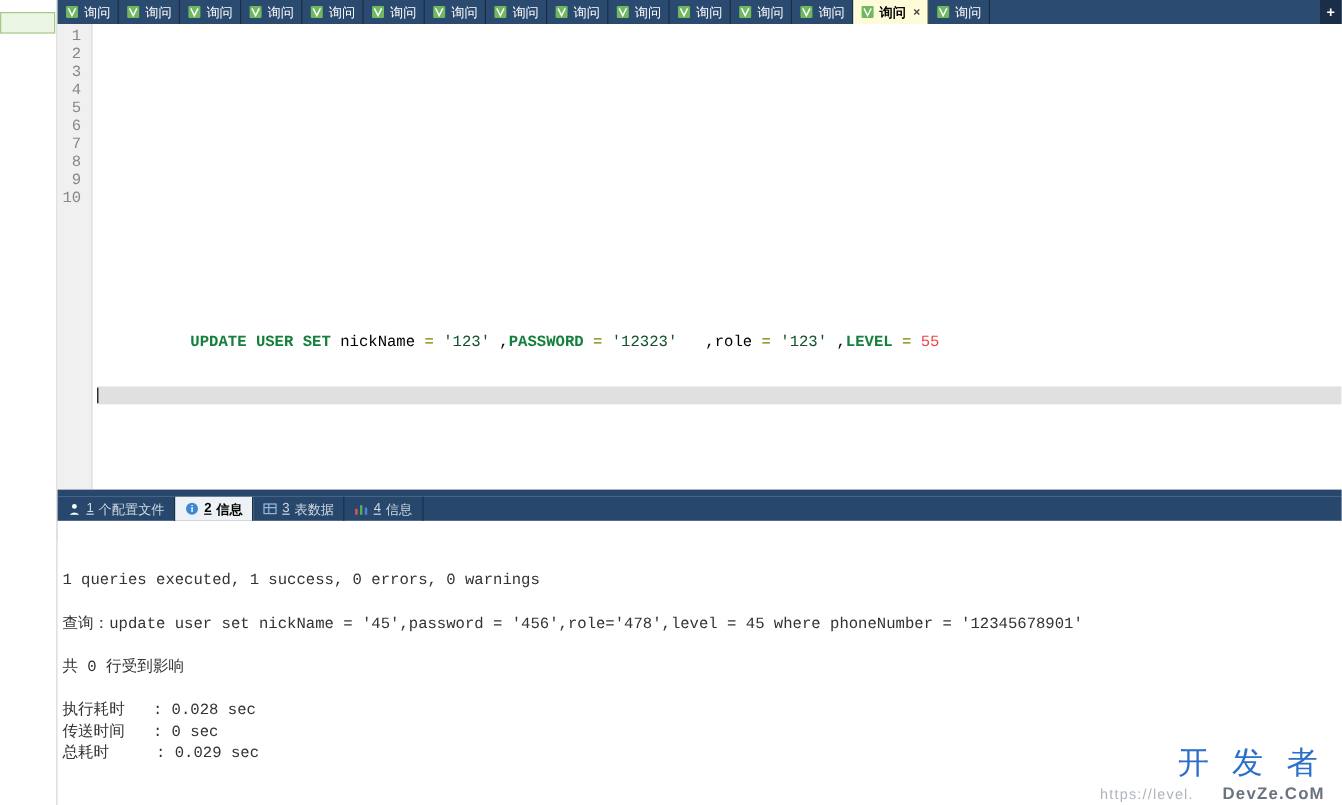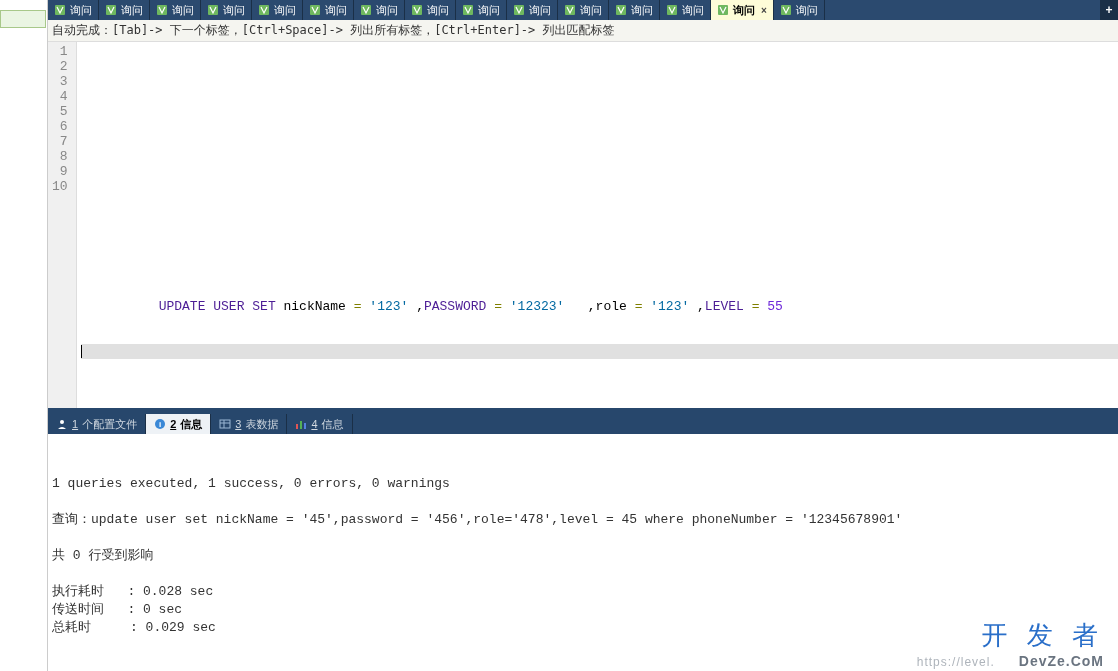--- a/index.html
+++ b/index.html
@@ -14,24 +14,24 @@
 .tab svg { flex-shrink:0; }
 .tab-add { width:18px; background:#1a2f47; color:#fff; display:flex; align-items:center; justify-content:center; cursor:pointer; font-weight:bold; margin-left:auto; }
 .close-x { color:#ddd; font-size:10px; margin-left:2px; }
 .hint-row { background:#f5f5f0; padding:2px 4px; font-size:12px; border-bottom:1px solid #ddd; color:#333; font-family:SimSun,monospace; }
 .editor { display:flex; flex:1; background:#fff; font-family:"Courier New",monospace; font-size:13px; overflow:auto; }
 .ln-col { background:#f0f0f0; color:#888; text-align:right; padding:2px 8px 2px 4px; border-right:1px solid #ddd; user-select:none; line-height:15px; min-width:22px; }
 .code-col { padding:2px 0 2px 4px; line-height:15px; white-space:pre; flex:1; }
 .code-line { height:15px; }
 .hl { background:#e0e0e0; }
 .cursor-line::before { content:""; display:inline-block; width:1px; height:13px; background:#000; vertical-align:middle; }
-.kw { color:#4c1d95; }
-.str { color:#0369a1; }
+.kw { color:#15803d;font-weight:bold; }
+.str { color:#14532d; }
 .op { color:#808000; }
-.num { color:#6d28d9; }
+.num { color:#ef4444; }
 .splitter { height:6px; background:#27476c; cursor:row-resize; }
 .bottom-tabs { display:flex; background:#27476c; height:20px; align-items:stretch; }
 .btab { display:flex; align-items:center; gap:4px; padding:0 8px; color:#d0d8e0; font-size:11px; cursor:pointer; border-right:1px solid #1a2f47; }
 .btab.active { background:#eef2f6; color:#000; font-weight:bold; }
 .btab .under { text-decoration:underline; }
 .output { flex:0 0 220px; background:#fff; padding:6px 4px; font-family:"Courier New",SimSun,monospace; font-size:13px; line-height:18px; color:#333; white-space:pre-wrap; overflow:auto;margin-top:17px; }
 .watermark { position:absolute; right:14px; bottom:18px; font-size:26px; color:#2a6fc9; letter-spacing:6px; font-family:SimHei,sans-serif; pointer-events:none;margin-left:20px; }
 .watermark-sub { position:absolute; right:14px; bottom:2px; font-size:12px; color:#aeb4bb; font-family:Arial; letter-spacing:1px; pointer-events:none; }
 .watermark-sub b { color:#6a7480; font-size:14px;padding-left:24px; }
 </style>
@@ -147,21 +147,20 @@
       <div class="tab">
         <svg width="12" height="12" viewBox="0 0 12 12">
           <rect x="1" y="1" width="10" height="10" fill="#6fb85f" rx="1"></rect>
           <path d="M3 3 L6 9 L9 3" stroke="#fff" stroke-width="1.2" fill="none"></path>
         </svg>
         <span>询问</span>
       </div>
       <div class="tab-add">+</div>
     </div>
 
-  <div class="hint-row">自动完成：[Tab]-&gt; 下一个标签，[Ctrl+Space]-&gt; 列出所有标签，[Ctrl+Enter]-&gt; 列出匹配标签</div>
 
   <div class="editor">
     <div class="ln-col" id="lncol">
         <div>1</div>
         <div>2</div>
         <div>3</div>
         <div>4</div>
         <div>5</div>
         <div>6</div>
         <div>7</div>

